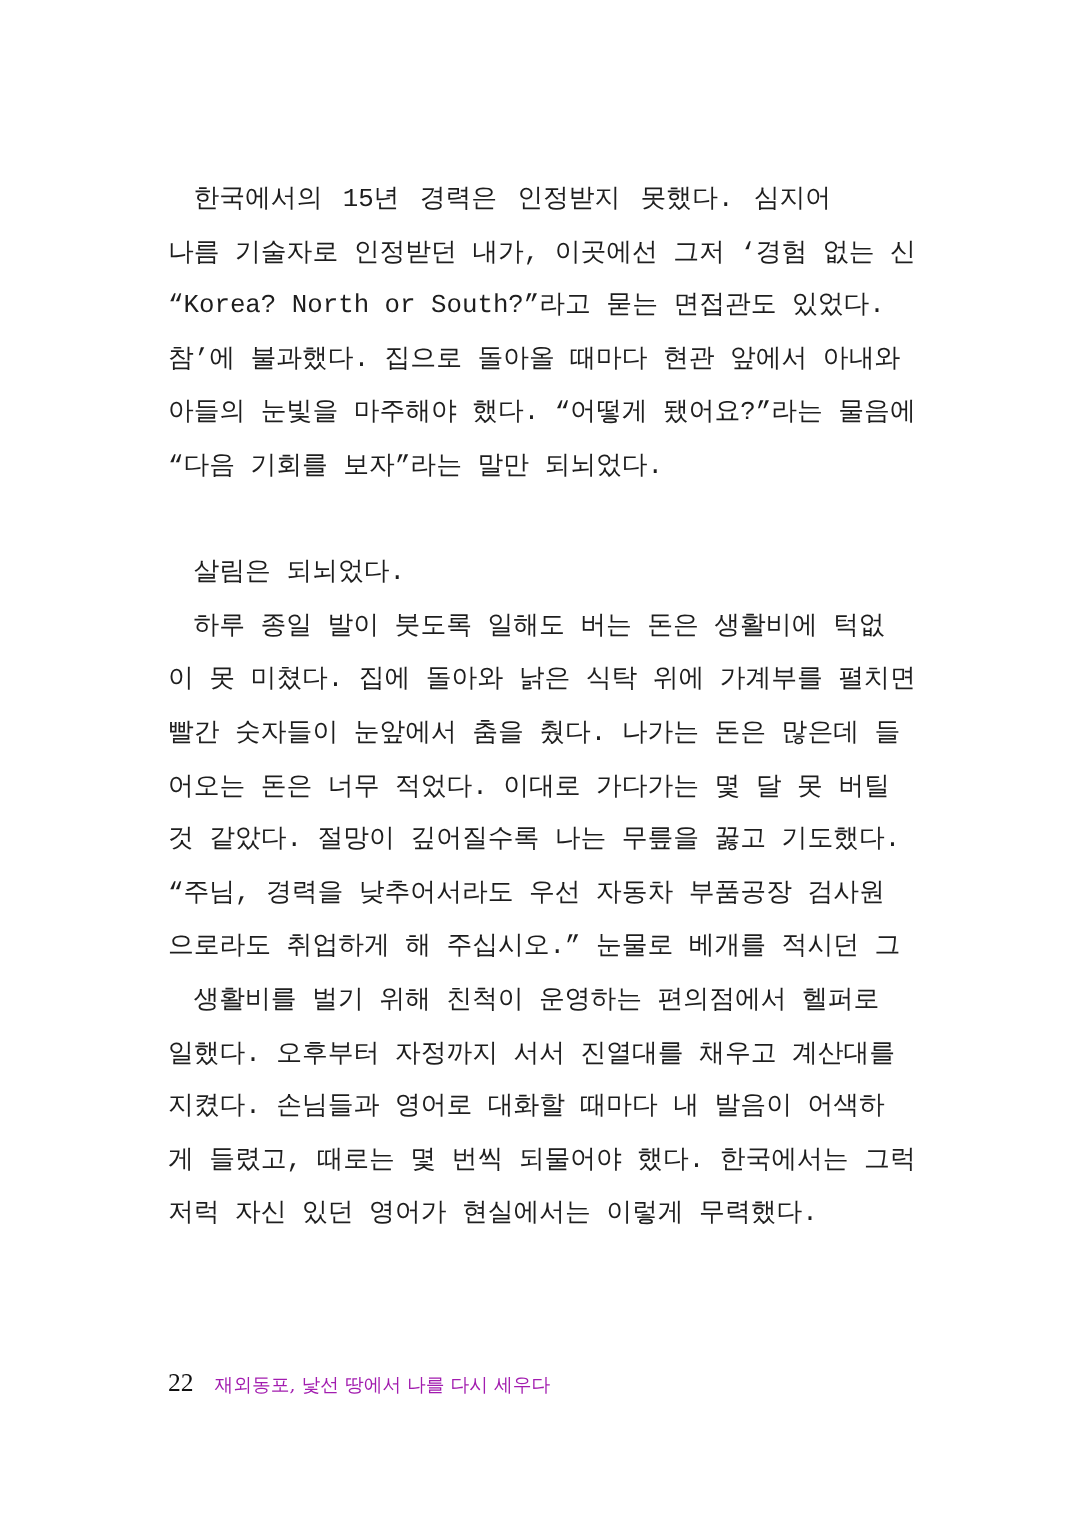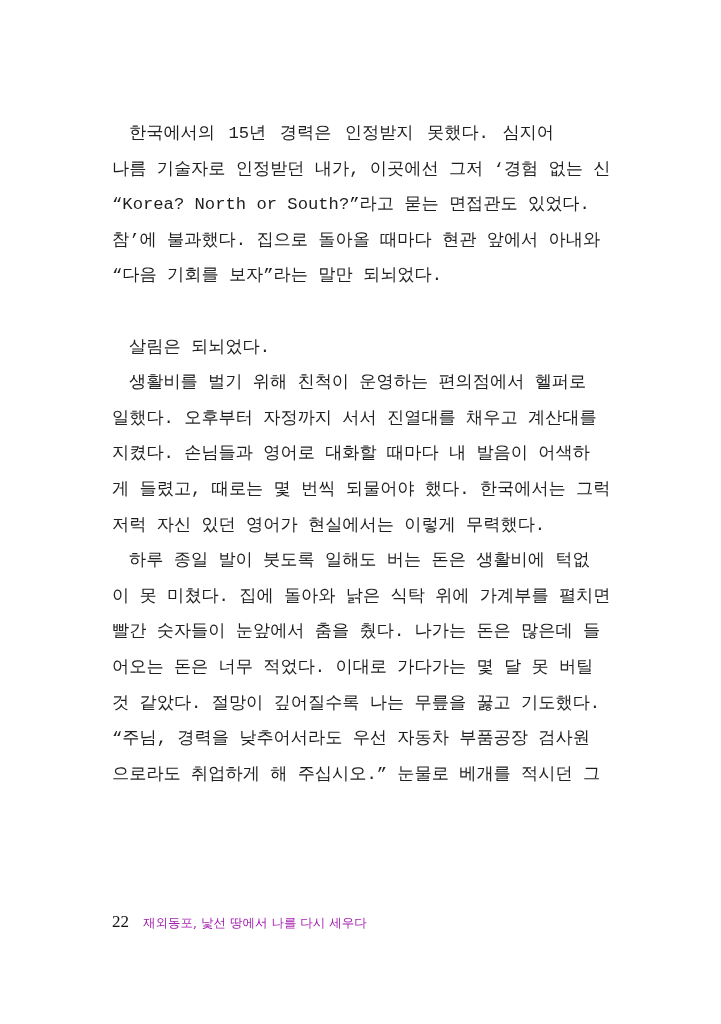--- a/index.html
+++ b/index.html
@@ -70,46 +70,47 @@
 <body>
 
 <div class="page">
   <div class="body-text">
 
     <div>
       <span class="line indent">한국에서의 15년 경력은 인정받지 못했다. 심지어</span>
       <span class="line">나름 기술자로 인정받던 내가, 이곳에선 그저 ‘경험 없는 신</span>
       <span class="line">“Korea? North or South?”라고 묻는 면접관도 있었다.</span>
       <span class="line">참’에 불과했다. 집으로 돌아올 때마다 현관 앞에서 아내와</span>
+      <span class="line">아들의 눈빛을 마주해야 했다. “어떻게 됐어요?”라는 물음에</span>
       <span class="line last">“다음 기회를 보자”라는 말만 되뇌었다.</span>
     </div>
 
     <div class="gap"></div>
 
     <div>
       <span class="line indent last">살림은 되뇌었다.</span>
-    </div>
-
-    <div>
-      <span class="line indent">생활비를 벌기 위해 친척이 운영하는 편의점에서 헬퍼로</span>
-      <span class="line">일했다. 오후부터 자정까지 서서 진열대를 채우고 계산대를</span>
-      <span class="line">지켰다. 손님들과 영어로 대화할 때마다 내 발음이 어색하</span>
-      <span class="line">게 들렸고, 때로는 몇 번씩 되물어야 했다. 한국에서는 그럭</span>
-      <span class="line last">저럭 자신 있던 영어가 현실에서는 이렇게 무력했다.</span>
     </div>
 
     <div>
       <span class="line indent">하루 종일 발이 붓도록 일해도 버는 돈은 생활비에 턱없</span>
       <span class="line">이 못 미쳤다. 집에 돌아와 낡은 식탁 위에 가계부를 펼치면</span>
       <span class="line">빨간 숫자들이 눈앞에서 춤을 췄다. 나가는 돈은 많은데 들</span>
       <span class="line">어오는 돈은 너무 적었다. 이대로 가다가는 몇 달 못 버틸</span>
       <span class="line">것 같았다. 절망이 깊어질수록 나는 무릎을 꿇고 기도했다.</span>
       <span class="line">“주님, 경력을 낮추어서라도 우선 자동차 부품공장 검사원</span>
       <span class="line">으로라도 취업하게 해 주십시오.” 눈물로 베개를 적시던 그</span>
     </div>
 
+    <div>
+      <span class="line indent">생활비를 벌기 위해 친척이 운영하는 편의점에서 헬퍼로</span>
+      <span class="line">일했다. 오후부터 자정까지 서서 진열대를 채우고 계산대를</span>
+      <span class="line">지켰다. 손님들과 영어로 대화할 때마다 내 발음이 어색하</span>
+      <span class="line">게 들렸고, 때로는 몇 번씩 되물어야 했다. 한국에서는 그럭</span>
+      <span class="line last">저럭 자신 있던 영어가 현실에서는 이렇게 무력했다.</span>
+    </div>
+
   </div>
 
   <div class="footer">
     <span class="page-number">22</span>
     <span class="running-title">재외동포, 낯선 땅에서 나를 다시 세우다</span>
   </div>
 </div>
 
 </body></html>

